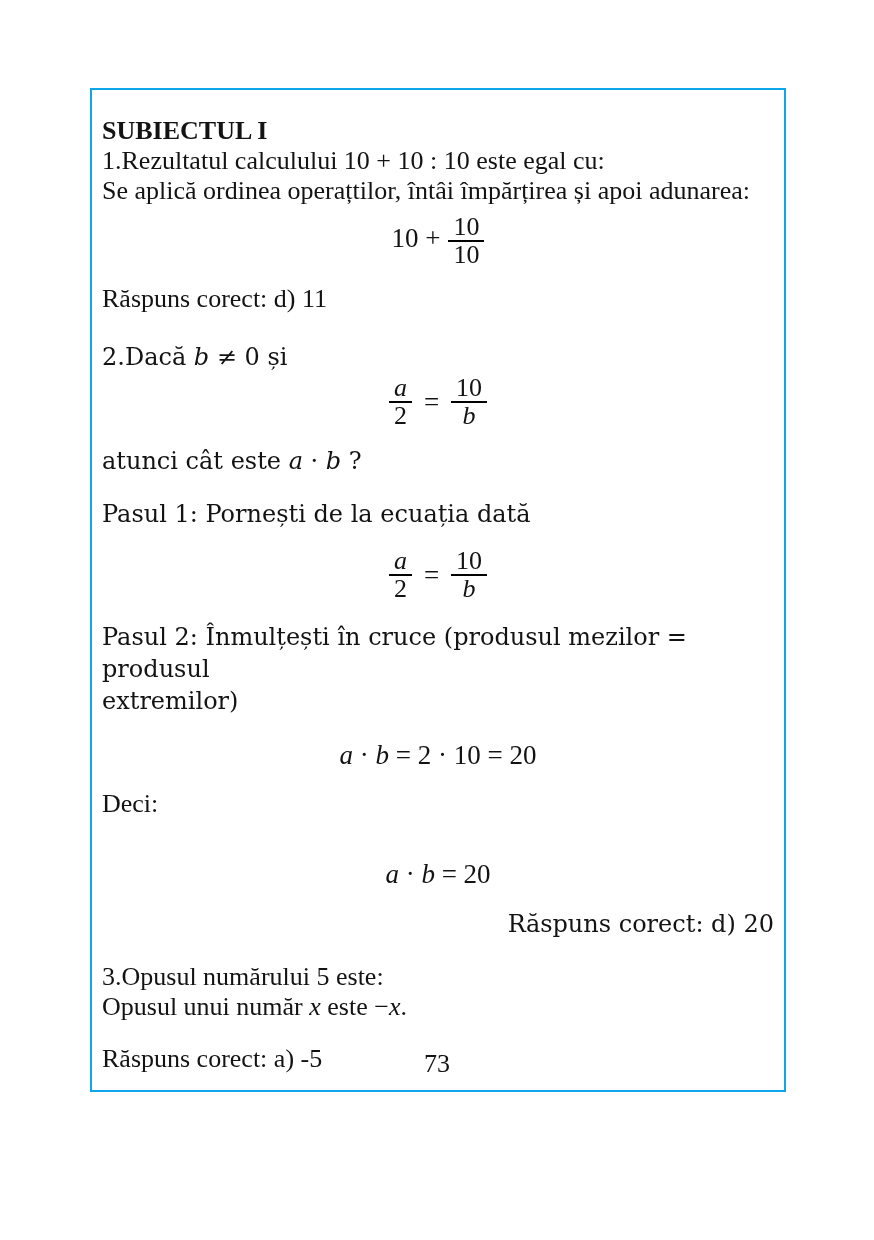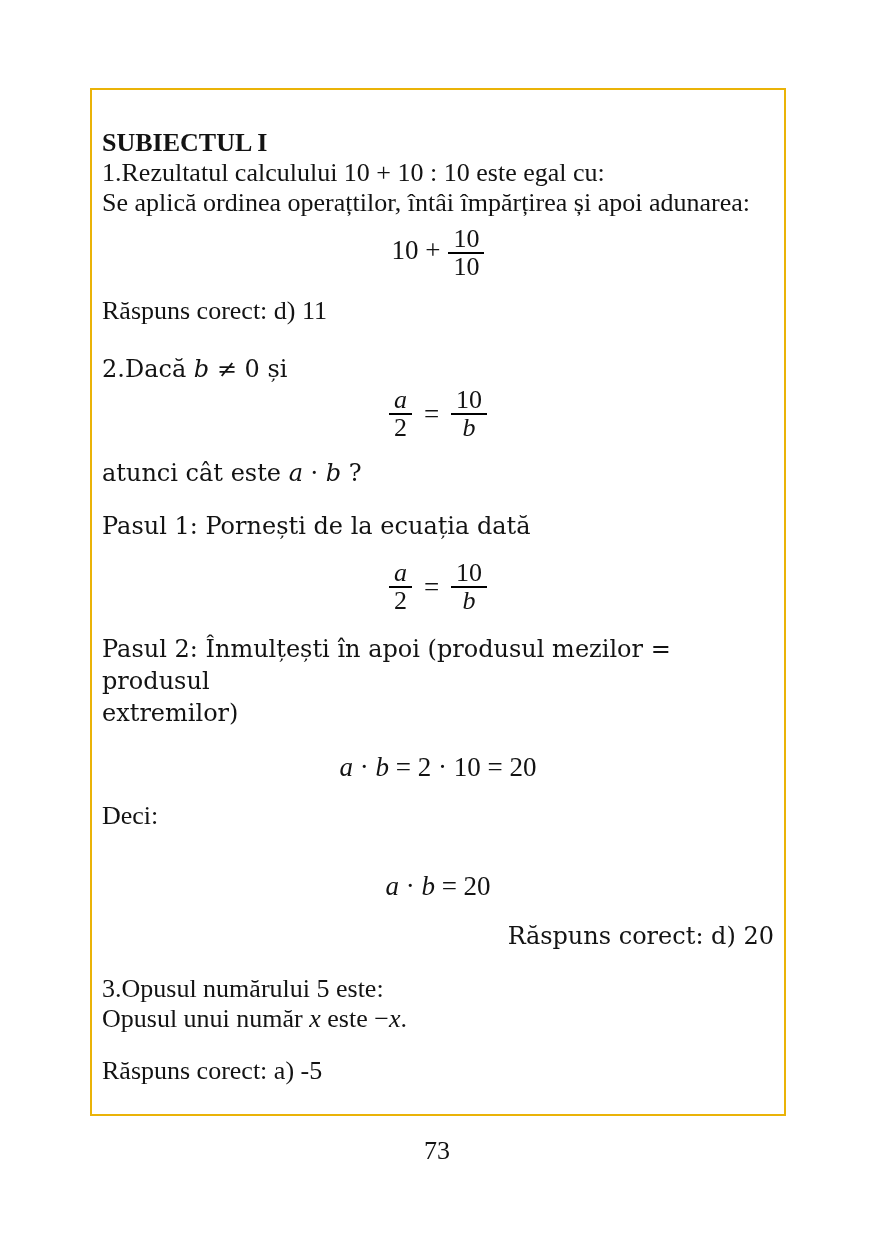--- a/index.html
+++ b/index.html
@@ -9,22 +9,22 @@
     overflow: hidden;
     font-family: "Liberation Serif", serif;
     color: #131313;
   }
   .page { position: relative; width: 874px; height: 1240px; background: #ffffff; }
 
   .content-box {
     position: absolute;
     left: 90px; top: 88px;
     width: 672px; height: 992px;
-    border: 2px solid #eab308;
-    padding: 16px 10px;
+    border: 2px solid #0ea5e9;
+    padding: 4px 10px;
     background: #ffffff;
   }
 
   
   .t  { font-size: 26px; line-height: 30px; }
   .t-bold { font-weight: bold; }
 
   
   .g  { font-family: "DejaVu Serif", serif; font-size: 24px; line-height: 32px; }
 
@@ -65,21 +65,21 @@
   .m-step2    { margin-top: 19px; }
   .m-eq4      { margin-top: 23px; }
   .m-deci     { margin-top: 19px; }
   .m-eq5      { margin-top: 40px; }
   .m-answer2  { margin-top: 19px; text-align: right; }
   .m-q3       { margin-top: 22px; }
   .m-answer3  { margin-top: 22px; }
 
   .page-number {
     position: absolute;
-    left: 0; top: 1135px;
+    left: 0; top: 1048px;
     width: 874px;
     text-align: center;
     font-size: 26px;
     line-height: 32px;
   }
 </style>
 </head>
 <body>
 
 <div class="page">
@@ -110,21 +110,21 @@
       <span>atunci cât este </span><span class="var">a</span><span> · </span><span class="var">b</span><span> ?</span>
     </div>
 
     <div class="g m-step1">Pasul 1: Pornești de la ecuația dată</div>
 
     <div class="eq m-eq3">
       <span class="frac"><span class="num var">a</span><span class="den">2</span></span><span class="equals">=</span><span class="frac"><span class="num">10</span><span class="den var">b</span></span>
     </div>
 
     <div class="g m-step2">
-      <div>Pasul 2: Înmulțești în apoi (produsul mezilor = produsul</div>
+      <div>Pasul 2: Înmulțești în cruce (produsul mezilor = produsul</div>
       <div>extremilor)</div>
     </div>
 
     <div class="eq m-eq4">
       <span class="var">a</span><span> · </span><span class="var">b</span><span> = 2 · 10 = 20</span>
     </div>
 
     <div class="t m-deci">Deci:</div>
 
     <div class="eq m-eq5">

